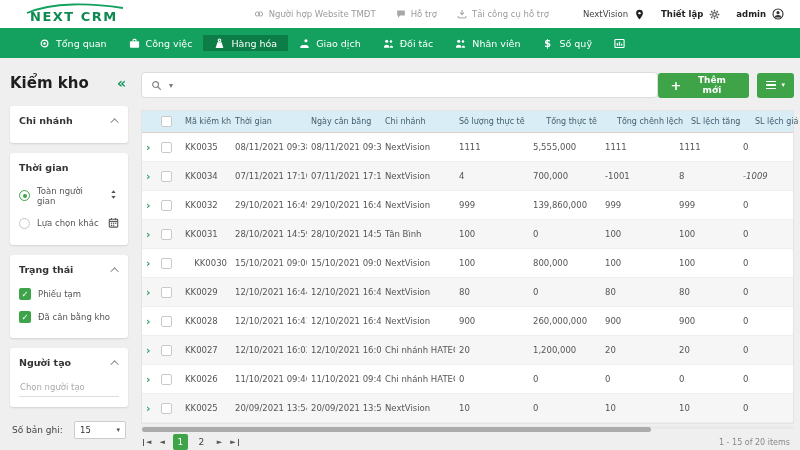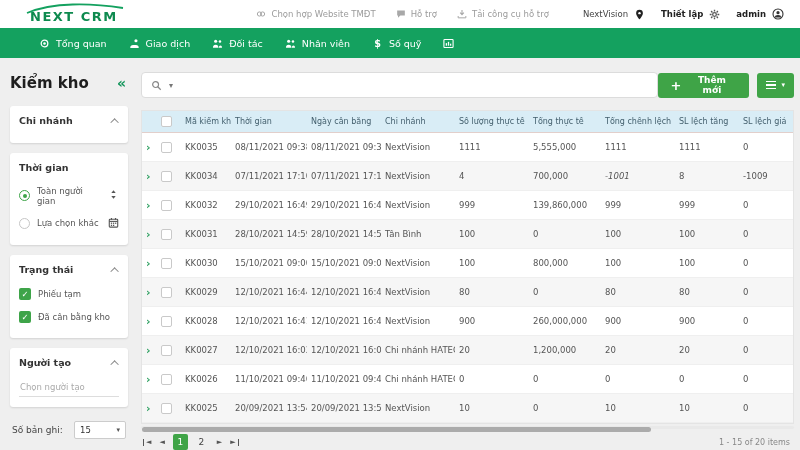--- a/index.html
+++ b/index.html
@@ -99,21 +99,21 @@
         </svg>
       <span class="logo-text">NEXT CRM</span>
     </div>
     <div class="topbar-right">
       <div class="tb-links" id="tb-links">
           <span class="tb-link">
             <svg viewBox="0 0 12 12" width="10" height="10">
               <circle cx="4.1" cy="6" r="2.5" fill="none" stroke="currentColor" stroke-width="1.2"></circle>
               <circle cx="7.9" cy="6" r="2.5" fill="none" stroke="currentColor" stroke-width="1.2"></circle>
             </svg>
-            <span>Chọn hợp Website TMĐT</span>
+            <span>Người hợp Website TMĐT</span>
           </span>
           <span class="tb-link">
             <svg viewBox="0 0 12 12" width="10" height="10">
               <path d="M1.4 1.8 h9.2 v6 H5.2 L2.4 10.6 V7.8 h-1 Z" fill="currentColor"></path>
             </svg>
             <span>Hỗ trợ</span>
           </span>
           <span class="tb-link">
             <svg viewBox="0 0 12 12" width="10" height="10">
               <path d="M6 1.2 v5.2 M3.8 4.4 L6 6.8 L8.2 4.4" stroke="currentColor" stroke-width="1.3" fill="none"></path>
@@ -149,20 +149,34 @@
     <div style="display:flex" id="nav-items">
         <div class="nav-item">
           <svg viewBox="0 0 12 12" width="11" height="11">
             <circle cx="6" cy="6" r="3.6" fill="none" stroke="currentColor" stroke-width="1.4"></circle>
             <circle cx="6" cy="6" r="1.4" fill="currentColor"></circle>
           </svg>
           <span>Tổng quan</span>
         </div>
         <div class="nav-item">
           <svg viewBox="0 0 12 12" width="11" height="11">
+            <rect x="1" y="3.6" width="10" height="7" rx="1" fill="currentColor"></rect>
+            <path d="M4.4 3.4 v-.9 a1 1 0 0 1 1-1 h1.2 a1 1 0 0 1 1 1 v.9" fill="none" stroke="currentColor" stroke-width="1.2"></path>
+          </svg>
+          <span>Công việc</span>
+        </div>
+        <div class="nav-item active">
+          <svg viewBox="0 0 12 12" width="11" height="11">
+            <circle cx="6" cy="2.5" r="1.4" fill="none" stroke="currentColor" stroke-width="1.2"></circle>
+            <path d="M3.7 4.6 L1.8 10.8 h8.4 L8.3 4.6 Z" fill="currentColor"></path>
+          </svg>
+          <span>Hàng hóa</span>
+        </div>
+        <div class="nav-item">
+          <svg viewBox="0 0 12 12" width="11" height="11">
             <circle cx="7.6" cy="3" r="1.7" fill="currentColor"></circle>
             <path d="M1.4 10.8 q0-3.1 3.1-3.1 h3 q3.1 0 3.1 3.1 Z" fill="currentColor"></path>
           </svg>
           <span>Giao dịch</span>
         </div>
         <div class="nav-item">
           <svg viewBox="0 0 12 12" width="11" height="11">
             <circle cx="4" cy="3.5" r="1.7" fill="currentColor"></circle>
             <circle cx="8.7" cy="3.9" r="1.4" fill="currentColor"></circle>
             <path d="M1 10.6 q0-3.3 3-3.3 t3 3.3 Z" fill="currentColor"></path>
@@ -305,22 +319,22 @@
         <div class="grid-header" id="grid-header">
             <div class="gc" style="width: 15px;"></div>
             <div class="gc" style="width: 24px; display: flex;">
               <span class="hd-cb"></span>
             </div>
             <div class="gc" style="width: 50px;">Mã kiểm kho</div>
             <div class="gc" style="width: 76px;">Thời gian</div>
             <div class="gc" style="width: 74px;">Ngày cân bằng</div>
             <div class="gc" style="width: 74px;">Chi nhánh</div>
             <div class="gc" style="width: 74px;">Số lượng thực tế</div>
-            <div class="gc" style="width: 72px;">Tổng thực tế</div>
-            <div class="gc" style="width: 74px;">Tổng chênh lệch</div>
+            <div class="gc" style="width: 72px; text-align: right;">Tổng thực tế</div>
+            <div class="gc" style="width: 74px; margin-left: 12px;">Tổng chênh lệch</div>
             <div class="gc" style="width: 64px;">SL lệch tăng</div>
             <div class="gc" style="width: 47px;">SL lệch giảm</div>
           </div>
         <div id="grid-body">
             <div class="grid-row">
               <div class="gc" style="width: 15px;"><span class="row-chev">›</span></div>
               <div class="gc" style="width: 24px; display: flex;">
                 <span class="row-cb"></span>
               </div>
               <div class="gc" style="width: 50px;">KK0035</div>
@@ -337,23 +351,23 @@
               <div class="gc" style="width: 15px;"><span class="row-chev">›</span></div>
               <div class="gc" style="width: 24px; display: flex;">
                 <span class="row-cb"></span>
               </div>
               <div class="gc" style="width: 50px;">KK0034</div>
               <div class="gc" style="width: 76px;">07/11/2021 17:10</div>
               <div class="gc" style="width: 74px;">07/11/2021 17:11</div>
               <div class="gc" style="width: 74px;">NextVision</div>
               <div class="gc" style="width: 74px;">4</div>
               <div class="gc" style="width: 72px;">700,000</div>
-              <div class="gc" style="width: 74px; font-style: italic;">-1001</div>
+              <div class="gc" style="width: 74px;">-1001</div>
               <div class="gc" style="width: 64px;">8</div>
-              <div class="gc" style="width: 47px;">-1009</div>
+              <div class="gc" style="width: 47px; font-style: italic;">-1009</div>
             </div>
             <div class="grid-row">
               <div class="gc" style="width: 15px;"><span class="row-chev">›</span></div>
               <div class="gc" style="width: 24px; display: flex;">
                 <span class="row-cb"></span>
               </div>
               <div class="gc" style="width: 50px;">KK0032</div>
               <div class="gc" style="width: 76px;">29/10/2021 16:49</div>
               <div class="gc" style="width: 74px;">29/10/2021 16:49</div>
               <div class="gc" style="width: 74px;">NextVision</div>
@@ -376,21 +390,21 @@
               <div class="gc" style="width: 72px;">0</div>
               <div class="gc" style="width: 74px;">100</div>
               <div class="gc" style="width: 64px;">100</div>
               <div class="gc" style="width: 47px;">0</div>
             </div>
             <div class="grid-row">
               <div class="gc" style="width: 15px;"><span class="row-chev">›</span></div>
               <div class="gc" style="width: 24px; display: flex;">
                 <span class="row-cb"></span>
               </div>
-              <div class="gc" style="width: 50px;">KK0030</div>
+              <div class="gc" style="width: 50px; text-align: right;">KK0030</div>
               <div class="gc" style="width: 76px;">15/10/2021 09:00</div>
               <div class="gc" style="width: 74px;">15/10/2021 09:00</div>
               <div class="gc" style="width: 74px;">NextVision</div>
               <div class="gc" style="width: 74px;">100</div>
               <div class="gc" style="width: 72px;">800,000</div>
               <div class="gc" style="width: 74px;">100</div>
               <div class="gc" style="width: 64px;">100</div>
               <div class="gc" style="width: 47px;">0</div>
             </div>
             <div class="grid-row alt">

